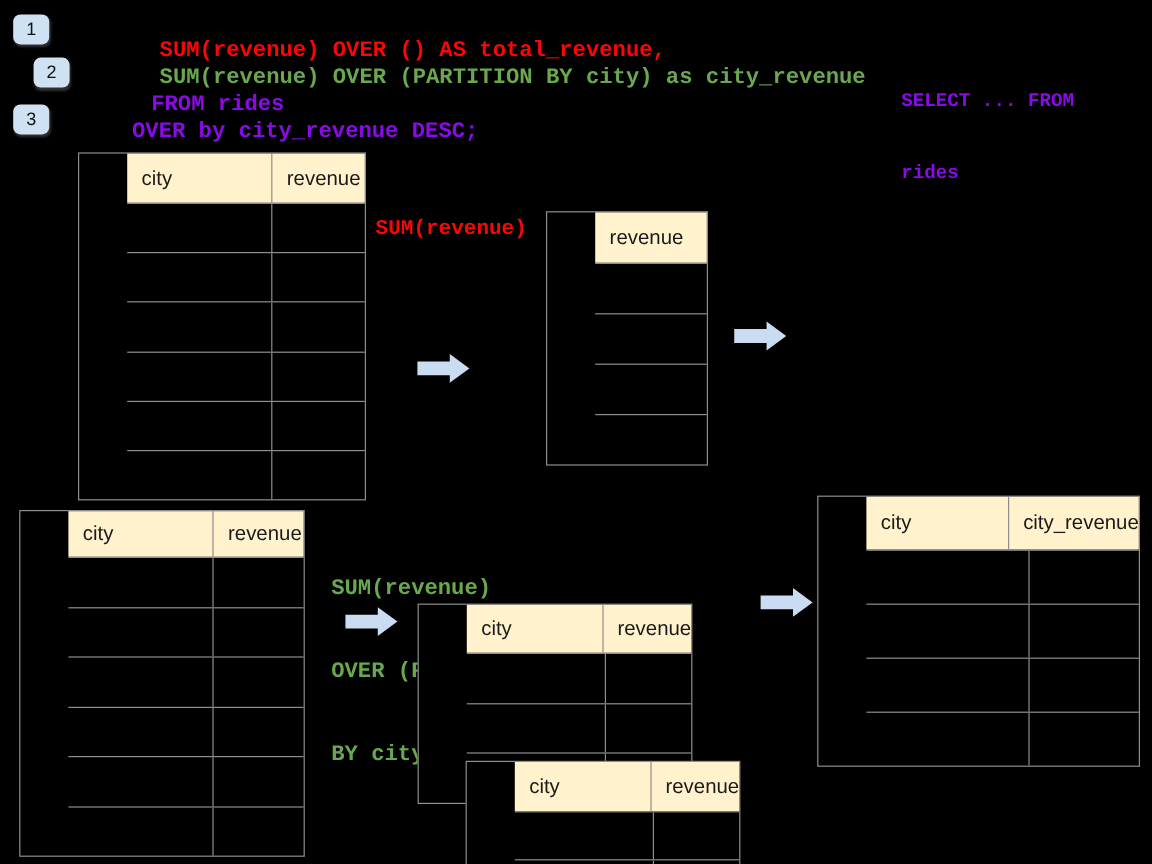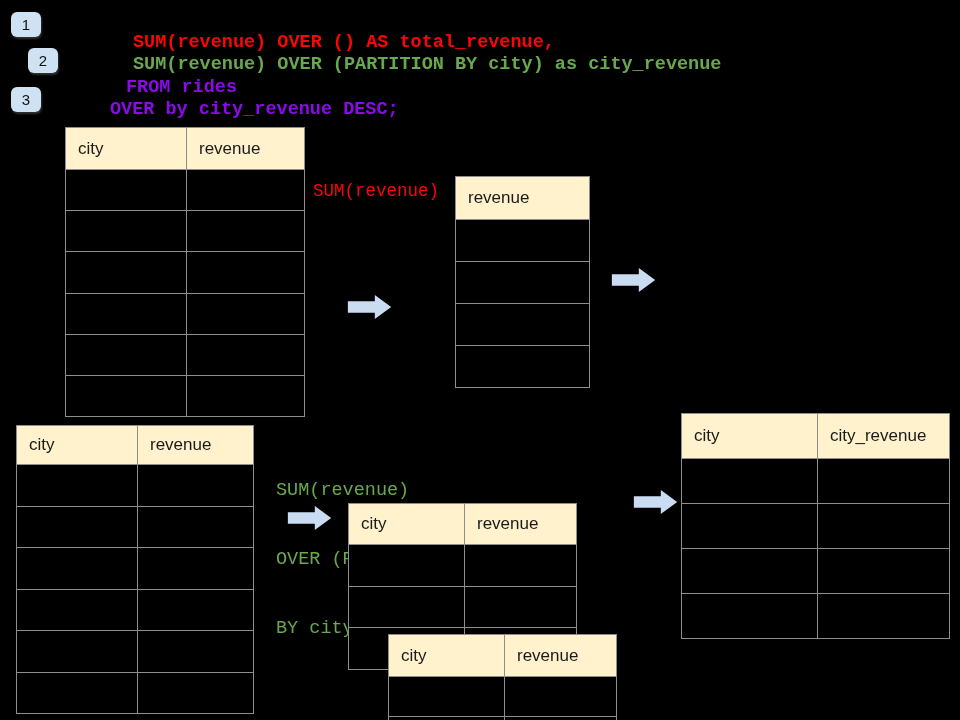--- a/index.html
+++ b/index.html
@@ -36,28 +36,29 @@
   .red{color:var(--red);}
   .green{color:var(--green);}
   .side-note{
     position:absolute;left:751px;top:34px;white-space:pre;
     font-family:"Liberation Mono","DejaVu Sans Mono",monospace;
     font-weight:bold;font-size:16px;line-height:20px;color:var(--purple);
   }
   .annot{
     position:absolute;white-space:pre;
     font-family:"Liberation Mono","DejaVu Sans Mono",monospace;
-    font-weight:normal;
+    font-weight:bold;
   }
   .annot-total{left:313px;top:136px;font-size:17.5px;line-height:22px;color:var(--red);}
   .annot-part{left:276px;top:433px;font-size:18.5px;line-height:23px;color:var(--green);}
   
   .table{
     position:absolute;border:1px solid var(--grid-line);
     background:var(--background);
+    padding-left:40px;
   }
   .thead{display:flex;background:var(--header-fill);}
   .thcell{
     display:flex;align-items:center;padding-left:12px;
     font-size:17px;color:#1a1a1a;
   }
   .thcell + .thcell{border-left:1px solid var(--grid-line);}
   .trow{display:flex;border-top:1px solid var(--grid-line);}
   .tcell{height:100%;}
   .tcell + .tcell{border-left:1px solid var(--grid-line);}
@@ -89,20 +90,24 @@
 
   <div class="badge" style="left:11px;top:12px">1</div>
   <div class="badge" style="left:28px;top:48px">2</div>
   <div class="badge" style="left:11px;top:87px">3</div>
 
   <div class="code-line red" style="left:133px;top:32px">SUM(revenue) OVER () AS total_revenue,</div>
   <div class="code-line green" style="left:133px;top:54px">SUM(revenue) OVER (PARTITION BY city) as city_revenue</div>
   <div class="code-line purple" style="left:126px;top:77px">FROM rides</div>
   <div class="code-line purple" style="left:110px;top:99px">OVER by city_revenue DESC;</div>
 
+  <div class="side-note">
+    <div>SELECT ... FROM</div>
+    <div>rides</div>
+  </div>
 
   <div class="annot annot-total">
     <div>SUM(revenue)</div>
   </div>
 
   <div class="annot annot-part">
     <div>SUM(revenue)</div>
     <div>OVER (PARTITION</div>
     <div>BY city)</div>
   </div>

